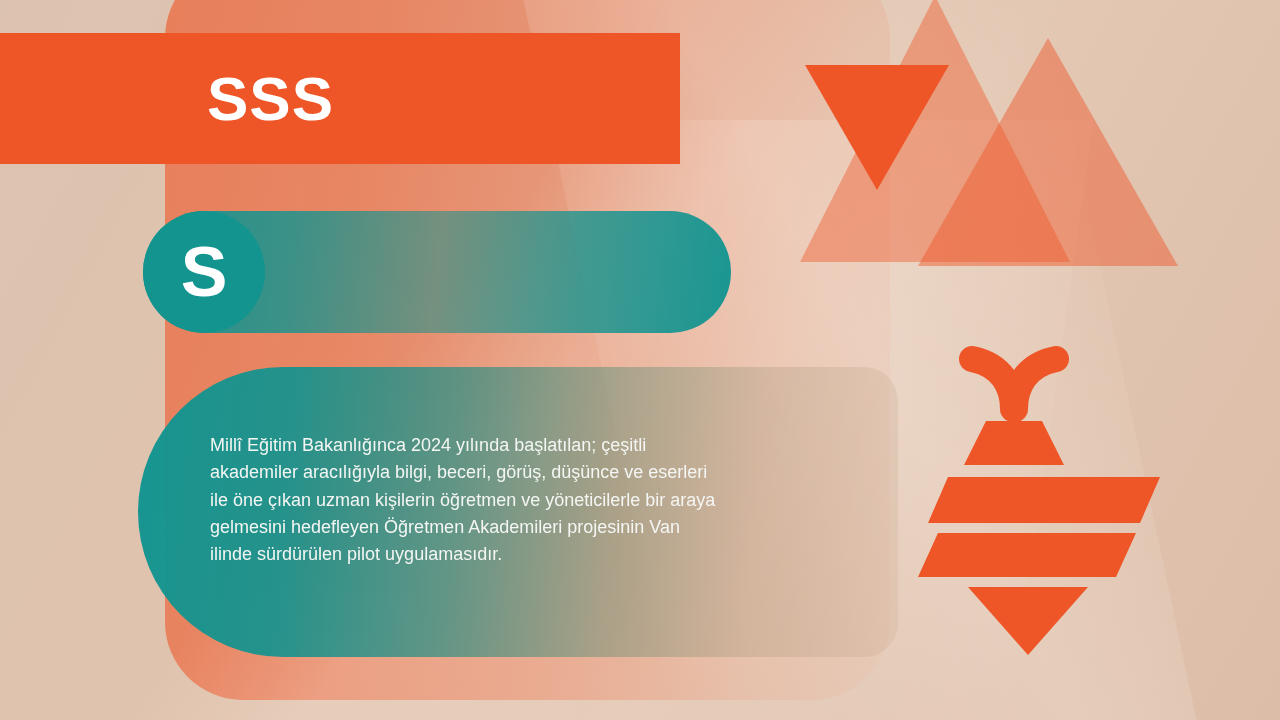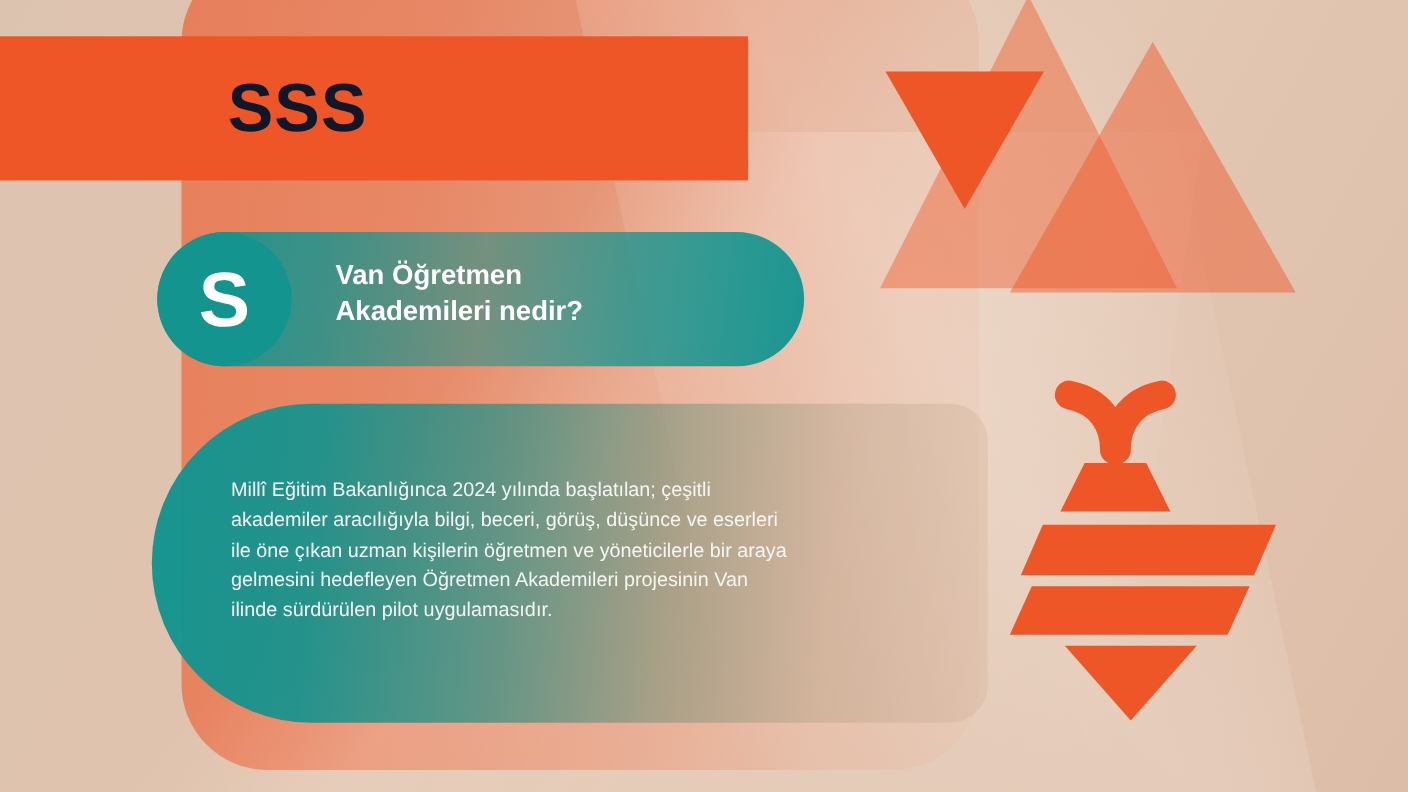--- a/index.html
+++ b/index.html
@@ -101,21 +101,21 @@
     left: 0;
     top: 33px;
     width: 680px;
     height: 131px;
     background: #ee5527;
     display: flex;
     align-items: center;
   }
   .title-text {
     margin-left: 207px;
-    color: #0f172a;
+    color: #ffffff;
     font-size: 62px;
     font-weight: bold;
     letter-spacing: 1px;
     line-height: 1;
   }
 
   
   .question-card {
     position: absolute;
     left: 143px;
@@ -214,22 +214,20 @@
   <div class="tri tri-down"></div>
 
   <div class="title-bar">
     <div class="title-text">SSS</div>
   </div>
 
   <div class="question-card"></div>
   <div class="avatar">
     <span class="avatar-letter">S</span>
   </div>
-  <div class="question-text">Van Öğretmen
-Akademileri nedir?</div>
 
   <div class="answer-card"></div>
   <div class="answer-text">Millî Eğitim Bakanlığınca 2024 yılında başlatılan; çeşitli akademiler aracılığıyla bilgi, beceri, görüş, düşünce ve eserleri ile öne çıkan uzman kişilerin öğretmen ve yöneticilerle bir araya gelmesini hedefleyen Öğretmen Akademileri projesinin Van ilinde sürdürülen pilot uygulamasıdır.</div>
 
   <div class="bee">
     <svg width="300" height="340" viewBox="0 0 300 340" xmlns="http://www.w3.org/2000/svg" aria-hidden="true">
       <g fill="none" stroke="#ee5527" stroke-width="26" stroke-linecap="round">
         <path d="M112 34 C 142 40, 153 62, 153 84"></path>
         <path d="M196 34 C 166 40, 155 62, 155 84"></path>
       </g>

